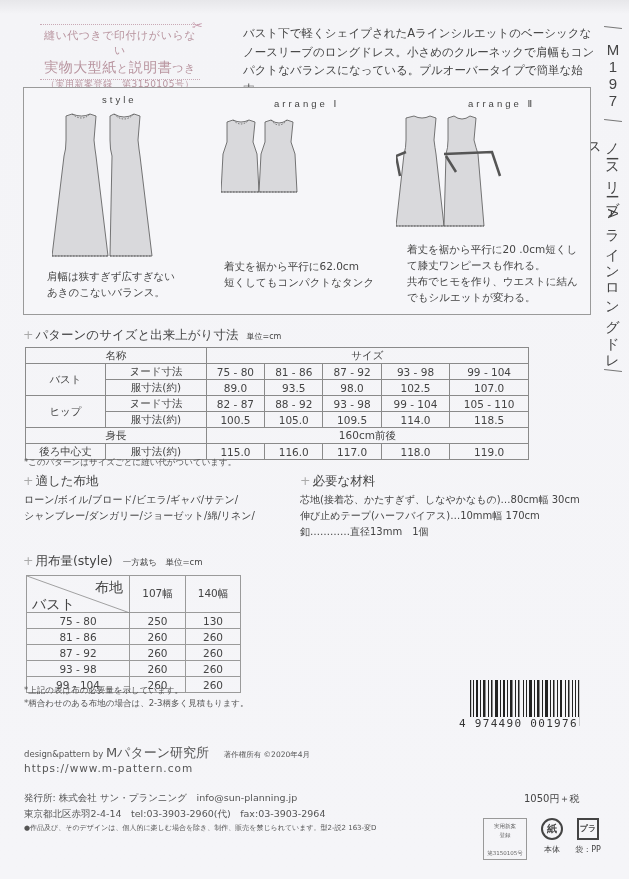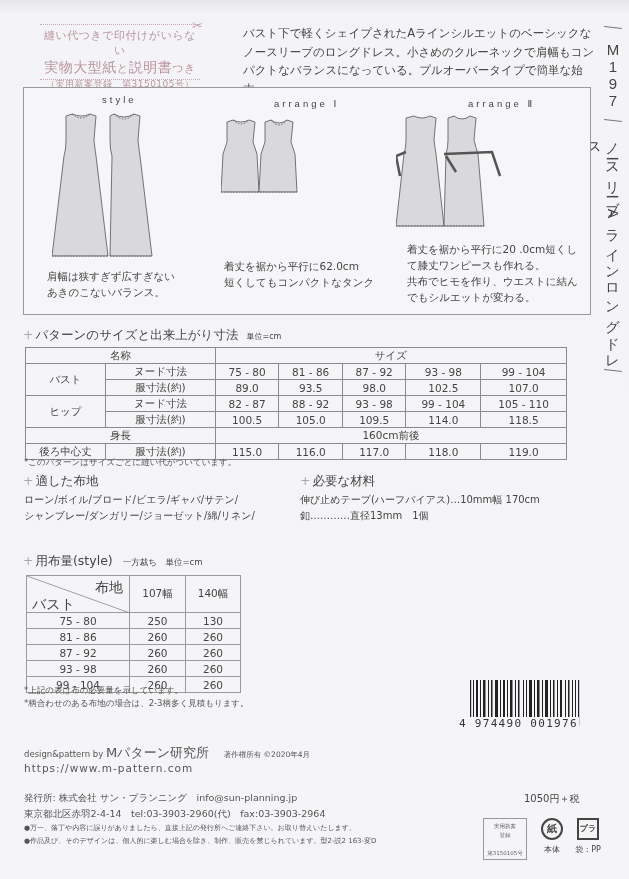--- a/index.html
+++ b/index.html
@@ -59,21 +59,21 @@
   }
   .dress { position: absolute; }
   
   .sec-title {
     position: absolute; font-size: 12.5px; color: #444;
   }
   .sec-title .plus { color: #aaa; margin-right: 2px; }
   .sec-title .unit { font-size: 8px; margin-left: 8px; }
   .sec-title .sub { font-size: 8.5px; margin-left: 10px; }
   table { border-collapse: collapse; position: absolute; }
-  .size-table { left: 25px; top: 347px; width: 542px; font-size: 10.5px; }
+  .size-table { left: 25px; top: 347px; width: 504px; font-size: 10.5px; }
   .size-table td {
     border: 1px solid #8a8a8a; text-align: center; height: 16px; color: #444; padding: 0;
   }
   .note { position: absolute; font-size: 8.5px; color: #555; line-height: 13px; }
   .body-text { position: absolute; font-size: 10px; line-height: 16px; color: #444; }
   .fabric-table { left: 26px; top: 575px; width: 215px; font-size: 10.5px; }
   .fabric-table td {
     border: 1px solid #9a9a9a; text-align: center; height: 16px; color: #444; padding: 0;
   }
   .fabric-table .hdr { height: 37px; position: relative; }
@@ -250,20 +250,21 @@
   </div>
   <div class="body-text" style="left:24px; top:492px;">
     <div>ローン/ボイル/ブロード/ビエラ/ギャバ/サテン/</div>
     <div>シャンブレー/ダンガリー/ジョーゼット/綿/リネン/</div>
   </div>
 
   <div class="sec-title" style="left:300px; top:473px;">
     <span class="plus">+</span><span>必要な材料</span>
   </div>
   <div class="body-text" style="left:300px; top:492px;">
+    <div>芯地(接着芯、かたすぎず、しなやかなもの)…80cm幅 30cm</div>
     <div>伸び止めテープ(ハーフバイアス)…10mm幅 170cm</div>
     <div>釦…………直径13mm　1個</div>
   </div>
 
   <div class="sec-title" style="left:23px; top:553px;">
     <span class="plus">+</span><span>用布量(style)</span><span class="sub">一方裁ち　単位=cm</span>
   </div>
   <table class="fabric-table">
     <tbody>
         <tr>
@@ -350,21 +351,20 @@
         <rect x="102" y="0" width="1" height="38"></rect>
       <rect x="105" y="0" width="1" height="46"></rect>
         <rect x="108" y="0" width="1.2" height="46"></rect>
     </g>
   </svg>
   <div class="barcode-num">4 974490 001976</div>
 
   <div class="footer">
     <div class="f2">発行所: 株式会社 サン・プランニング　info@sun-planning.jp</div>
     <div class="f2">東京都北区赤羽2-4-14　tel:03-3903-2960(代)　fax:03-3903-2964</div>
-    <div class="f3">●万一、落丁や内容に誤りがありましたら、直接上記の発行所へご連絡下さい。お取り替えいたします。</div>
     <div class="f3">●作品及び、そのデザインは、個人的に楽しむ場合を除き、制作、販売を禁じられています。型2-説2 163-変D</div>
   </div>
 
   <div class="price">1050円＋税</div>
 
   <div class="reg-box">
     <div>実用新案</div>
     <div>登録</div>
     <div style="margin-top:9px;">第3150105号</div>
   </div>

